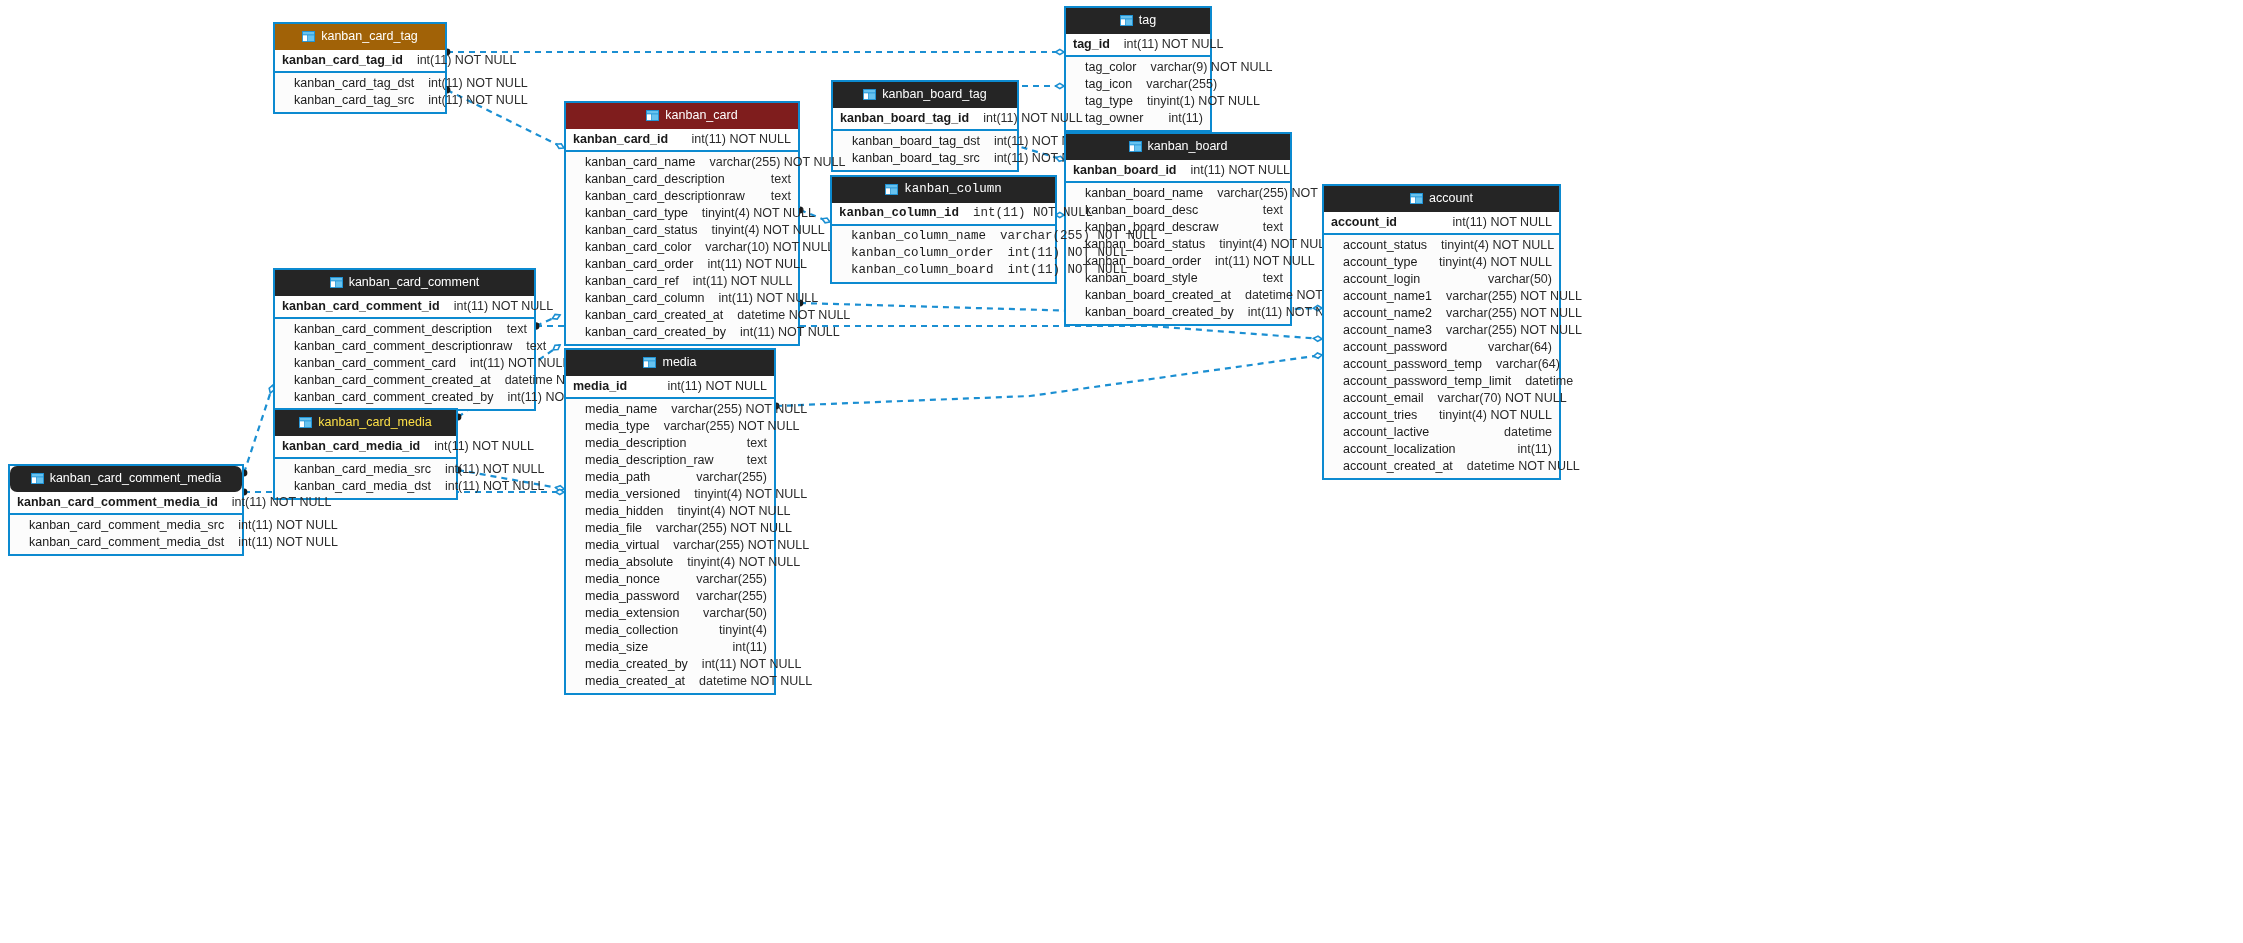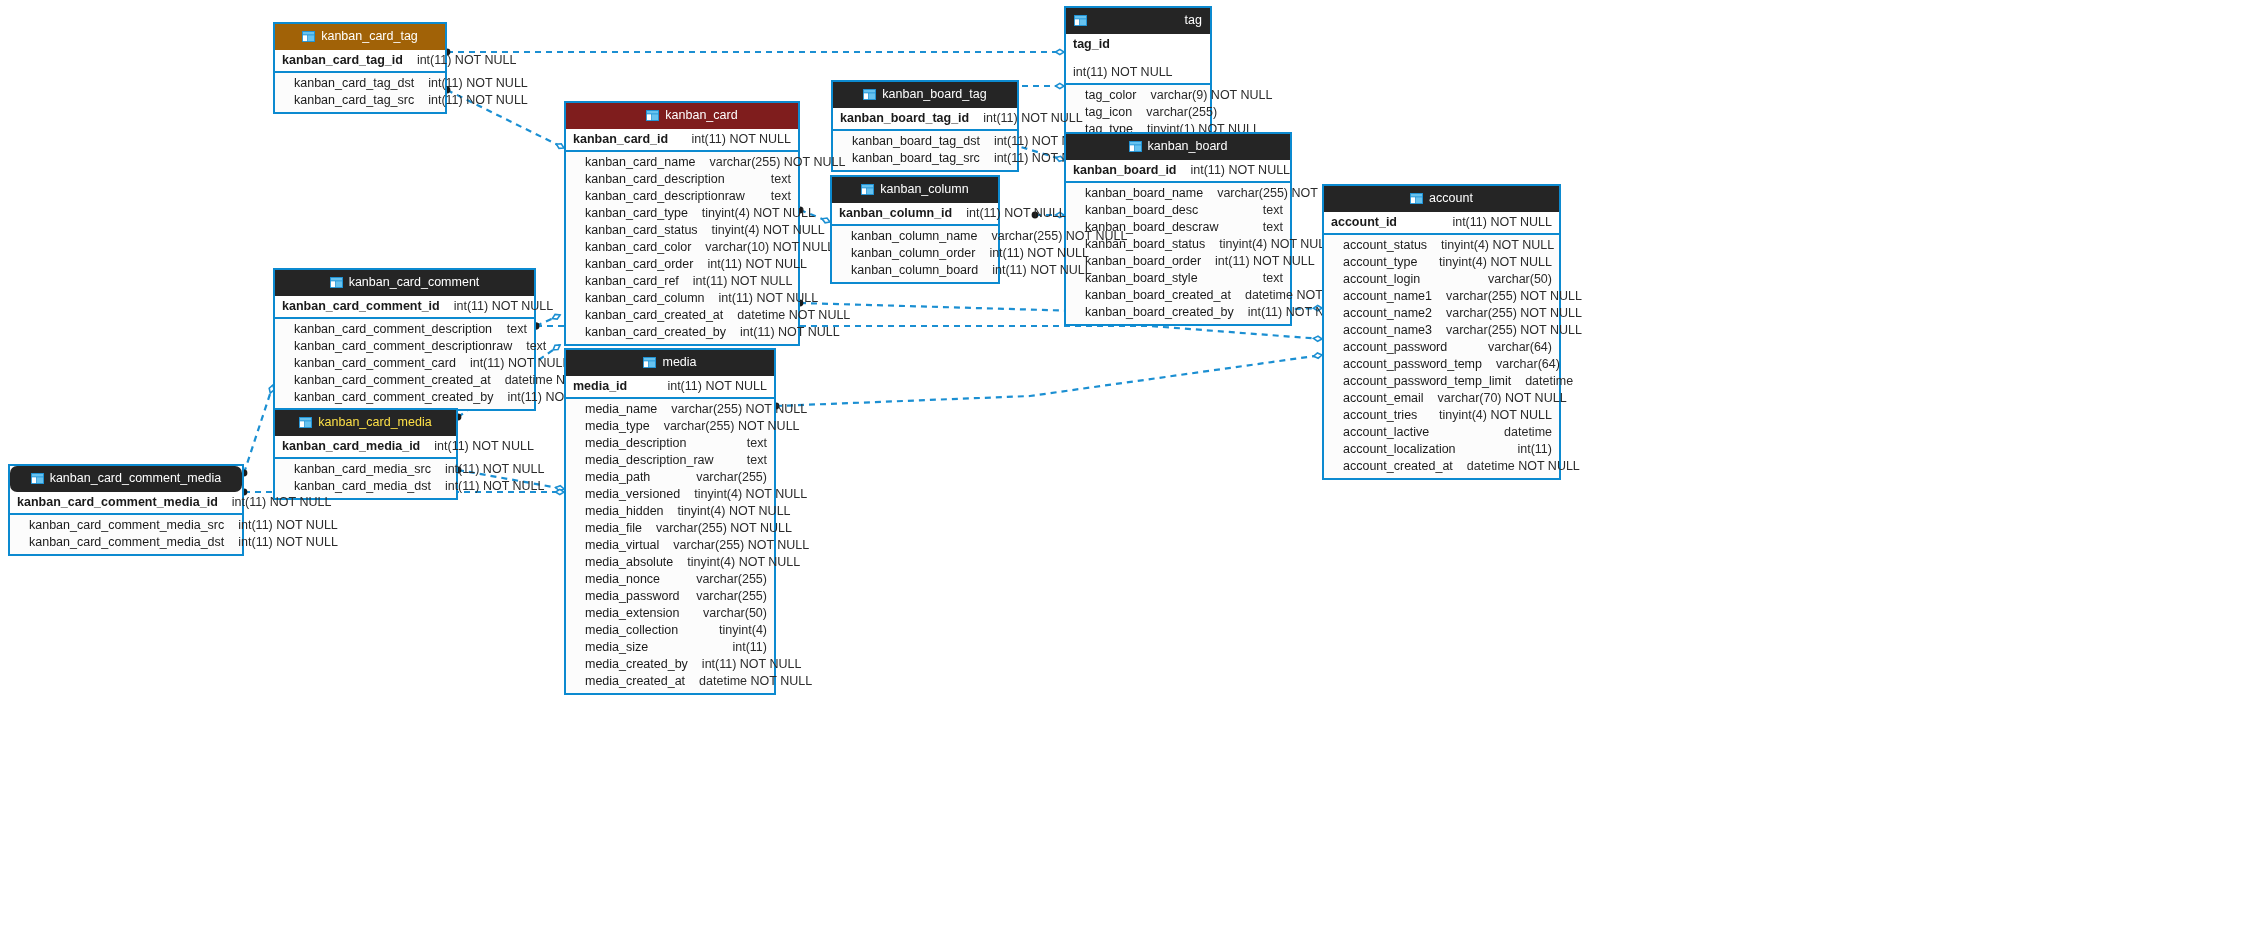--- a/index.html
+++ b/index.html
@@ -175,32 +175,32 @@
           <span class="col-name">kanban_card_tag_dst</span>
           <span class="col-type">int(11) NOT NULL</span>
         </div>
         <div class="field-row">
           <span class="col-name">kanban_card_tag_src</span>
           <span class="col-type">int(11) NOT NULL</span>
         </div>
       </div>
     </div>
     <div class="entity" style="left: 1064px; top: 6px; width: 148px; border-color: rgb(12, 138, 208);">
-      <div class="entity-header" style="background: rgb(37, 37, 37); color: rgb(255, 255, 255); justify-content: space-between;">
+      <div class="entity-header" style="background: rgb(37, 37, 37); color: rgb(255, 255, 255);">
         <span class="tbl-icon">
           <svg width="13" height="11" viewBox="0 0 13 11">
             <rect x="0" y="0" width="13" height="11" fill="#1b8fd2"></rect>
             <rect x="0.9" y="0.9" width="11.2" height="2.6" fill="#67c2ef"></rect>
             <rect x="6.0" y="4.3" width="6.1" height="5.8" fill="#67c2ef"></rect>
             <rect x="0.9" y="4.3" width="4.3" height="5.8" fill="#ffffff"></rect>
           </svg>
         </span>
         <span>tag</span>
       </div>
-      <div class="pk-row" style="border-bottom-color: rgb(12, 138, 208); flex-direction: column;">
+      <div class="pk-row" style="border-bottom-color: rgb(12, 138, 208);">
         <span class="col-name">tag_id</span>
         <span class="col-type">int(11) NOT NULL</span>
       </div>
       <div class="fields">
         <div class="field-row">
           <span class="col-name">tag_color</span>
           <span class="col-type">varchar(9) NOT NULL</span>
         </div>
         <div class="field-row">
           <span class="col-name">tag_icon</span>
@@ -350,21 +350,21 @@
         <div class="field-row">
           <span class="col-name">kanban_board_created_at</span>
           <span class="col-type">datetime NOT NULL</span>
         </div>
         <div class="field-row">
           <span class="col-name">kanban_board_created_by</span>
           <span class="col-type">int(11) NOT NULL</span>
         </div>
       </div>
     </div>
-    <div class="entity" style="left: 830px; top: 175px; width: 170px; border-color: rgb(12, 138, 208);">
+    <div class="entity" style="left: 830px; top: 175px; width: 227px; border-color: rgb(12, 138, 208); font-family: Liberation Mono, monospace;">
       <div class="entity-header" style="background: rgb(37, 37, 37); color: rgb(255, 255, 255);">
         <span class="tbl-icon">
           <svg width="13" height="11" viewBox="0 0 13 11">
             <rect x="0" y="0" width="13" height="11" fill="#1b8fd2"></rect>
             <rect x="0.9" y="0.9" width="11.2" height="2.6" fill="#67c2ef"></rect>
             <rect x="6.0" y="4.3" width="6.1" height="5.8" fill="#67c2ef"></rect>
             <rect x="0.9" y="4.3" width="4.3" height="5.8" fill="#ffffff"></rect>
           </svg>
         </span>
         <span>kanban_column</span>

